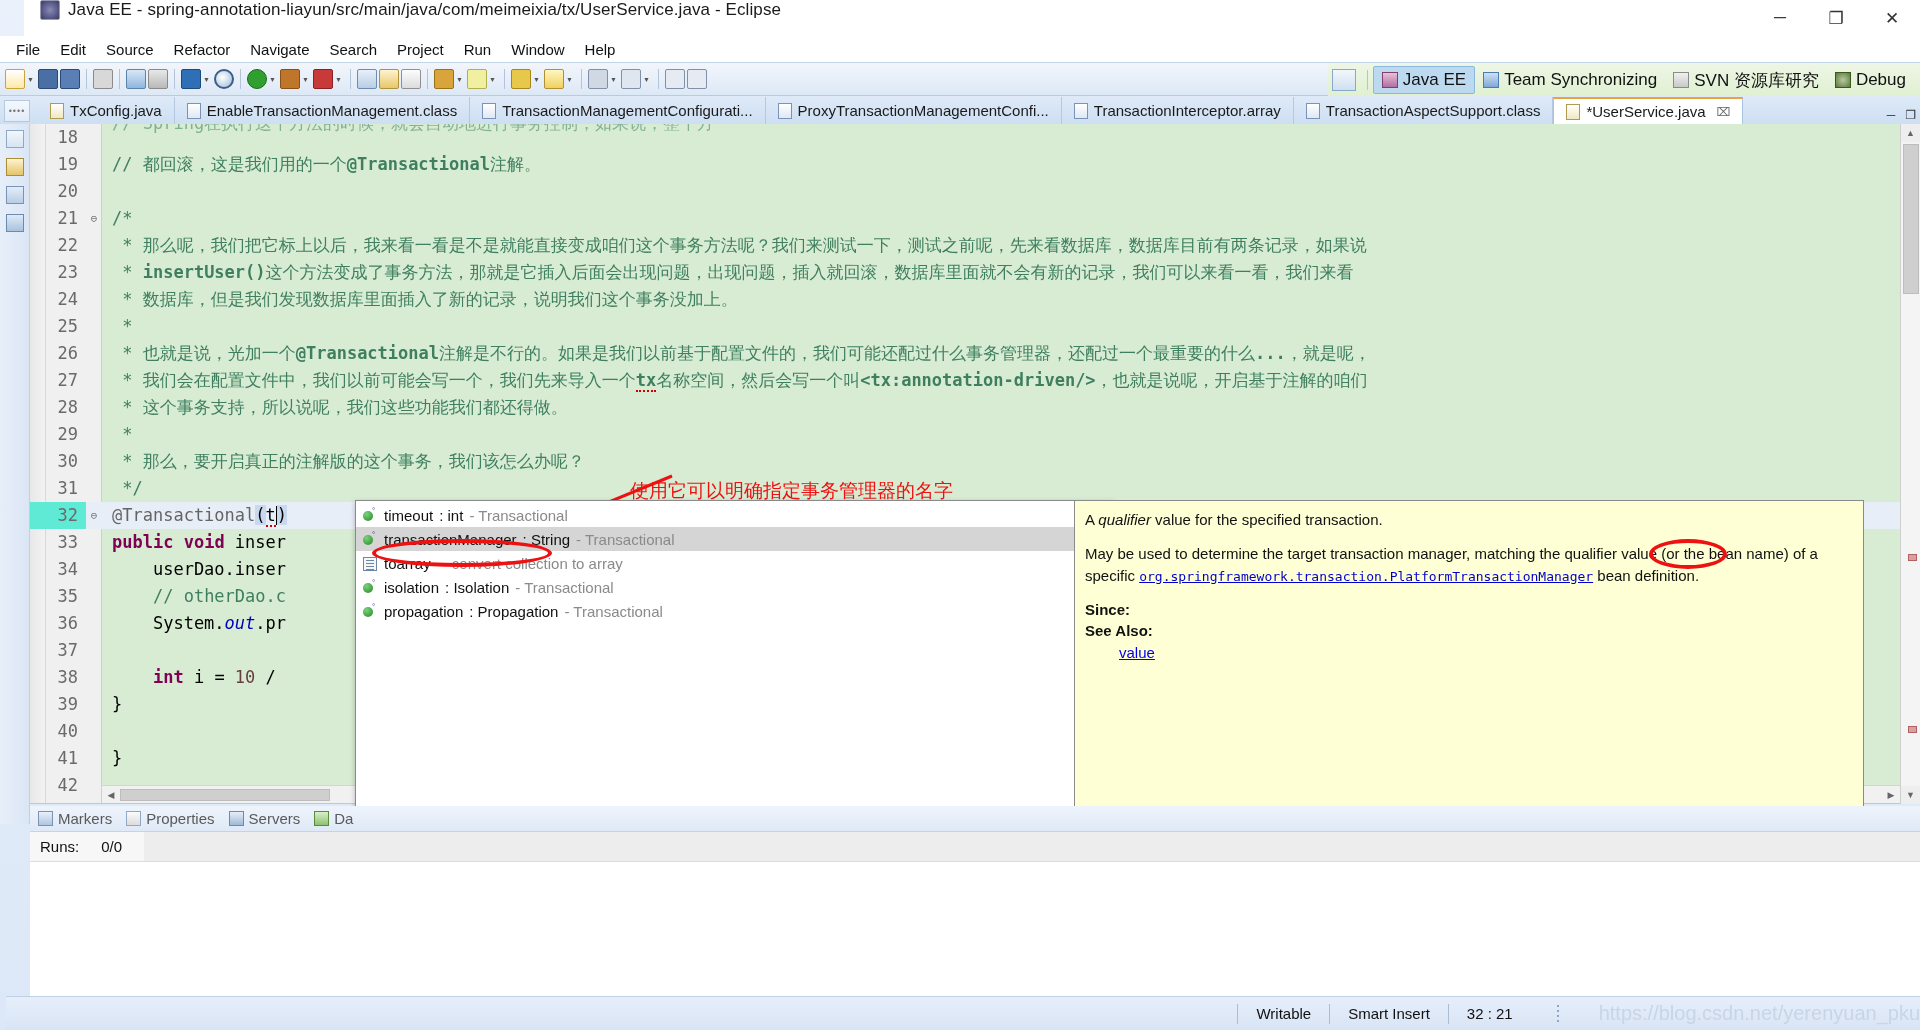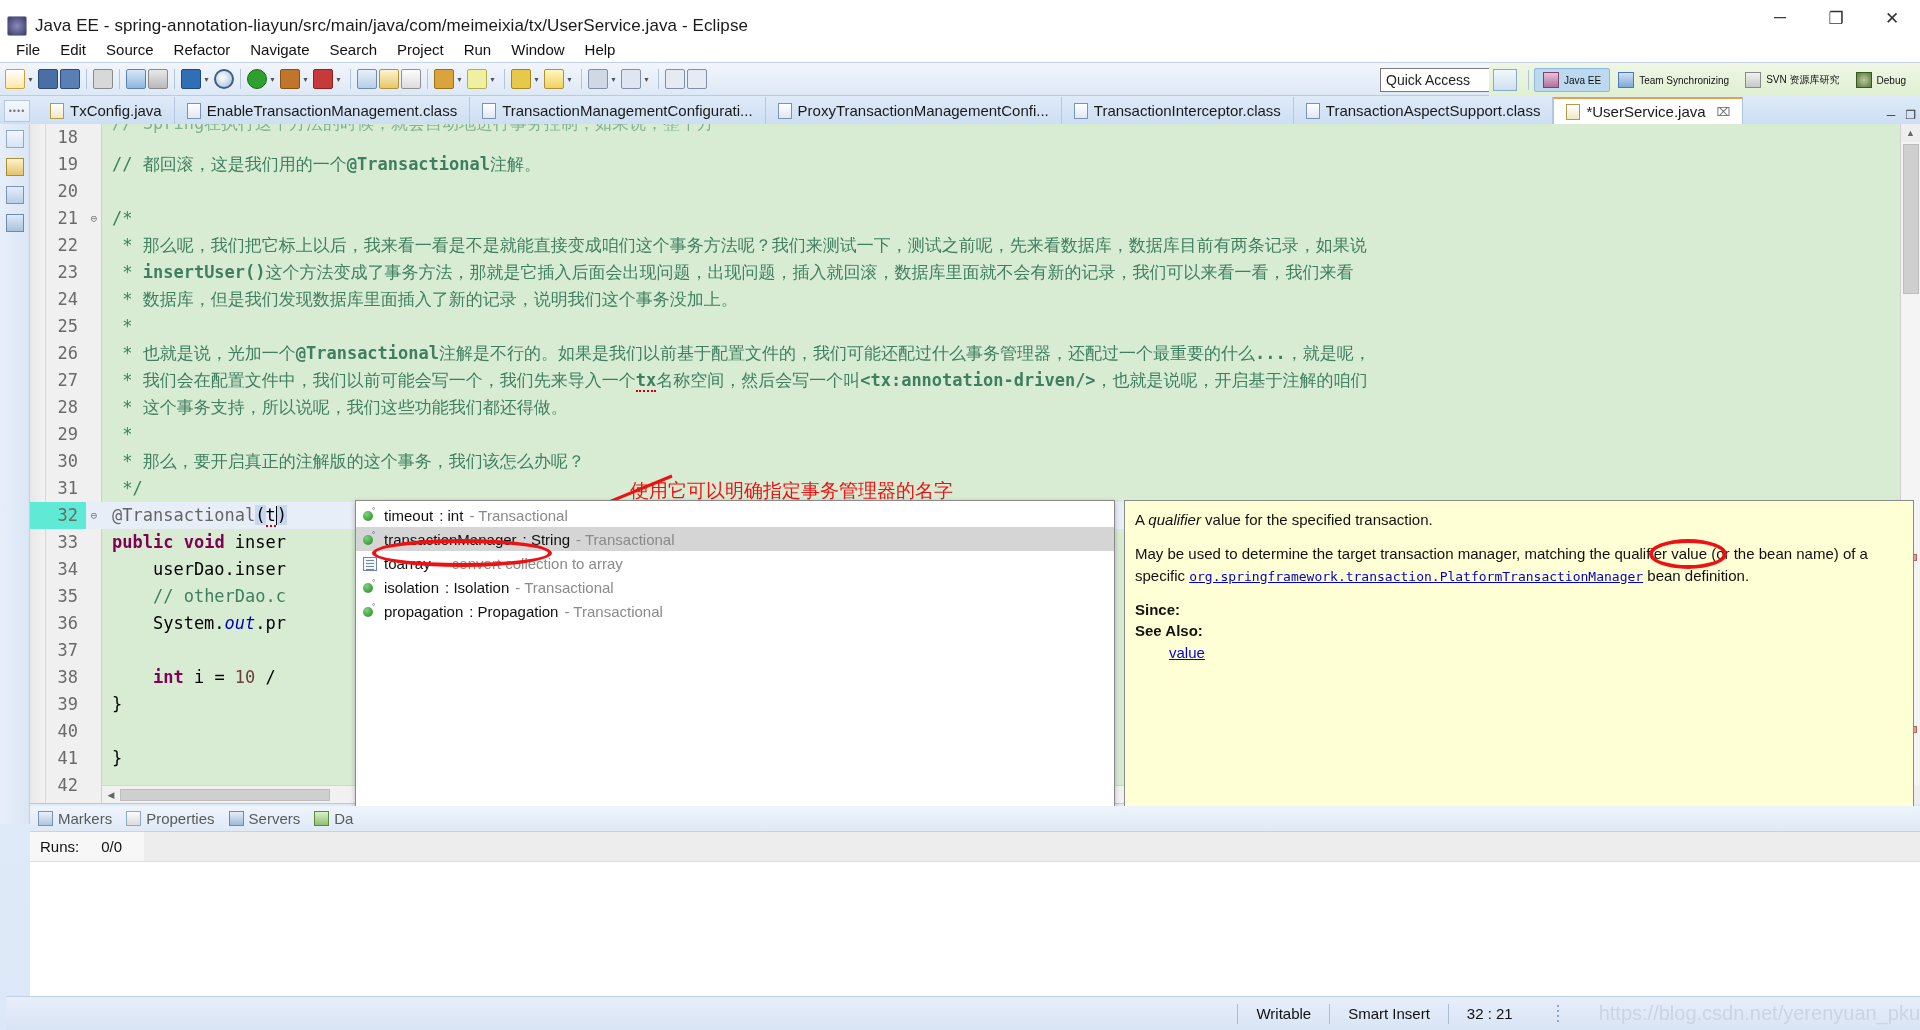--- a/index.html
+++ b/index.html
@@ -12,24 +12,25 @@
   }
   #app {
     width: 1920px; height: 1030px;
     position: relative;
     background: linear-gradient(#eaf1fb, #dce8f7);
   }
 
   
   .titlebar {
     height: 36px;
-    display: flex; align-items: flex-end;
+    display: flex; align-items: flex-start;
     background: #ffffff;
-    padding-left: 7px;
+    padding-left: 16px;
     position: relative;
+    margin-left: 24px;
   }
   .title-icon {
     width: 20px; height: 20px; margin-right: 8px;
     background: radial-gradient(circle at 50% 50%, #8a8ab5 0%, #5a5a8a 60%, #3a3a5a 100%);
     border: 1px solid #9a9ab5;
     border-radius: 2px;
   }
   .title-text { font-size: 17px; color: #1a1a1a; letter-spacing: 0.1px; }
   .win-buttons {
     position: absolute; right: 0; top: 0; height: 36px;
@@ -83,21 +84,21 @@
     display: flex; align-items: center;
   }
   .persp-bar {
     position: absolute; right: 0; top: 0; height: 34px;
     display: flex; align-items: center;
     background: linear-gradient(#eef6e6, #dff0d0);
     padding-right: 6px;
   }
   .persp-item {
     display: flex; align-items: center; gap: 5px;
-    font-size: 10px; color: #111; padding: 3px 8px;
+    font-size: 17px; color: #111; padding: 3px 8px;
     white-space: nowrap;
   }
   .persp-item.active {
     background: #bcd9f0; border: 1px solid #8cb8dd; border-radius: 2px;
   }
   .persp-open {
     width: 24px; height: 22px; margin: 0 6px 0 4px;
     flex: 0 0 auto;
   }
 
@@ -269,21 +270,21 @@
   }
   .assist-footer {
     height: 26px; border-top: 1px solid #b5b5b5;
     display: flex; align-items: center; justify-content: flex-end;
     padding-right: 8px; font-size: 14px; color: #222;
     background: #fff;
   }
 
   
   .javadoc {
-    position: absolute; left: 1124px; top: 500px;
+    position: absolute; left: 1074px; top: 500px;
     width: 790px; height: 478px;
     background: #ffffd5; border: 1px solid #8a8a8a;
     display: flex; flex-direction: column; gap: 36px;
   }
   .jd-body { flex: 1 1 auto; padding: 8px 10px; font-size: 15px; color: #111; line-height: 1.42; }
   .jd-body p { margin: 0 0 13px 0; }
   .jd-mono {
     font-family: "DejaVu Sans Mono", monospace; font-size: 13px;
     color: #0000cc; text-decoration: underline;
   }
@@ -451,21 +452,21 @@
     <div class="tab">
       <span class="tab-icon" style="background:linear-gradient(#fff,#dfe8f5);border:1px solid #7a93b5;"></span>
       <span>TransactionManagementConfigurati...</span>
     </div>
     <div class="tab">
       <span class="tab-icon" style="background:linear-gradient(#fff,#dfe8f5);border:1px solid #7a93b5;"></span>
       <span>ProxyTransactionManagementConfi...</span>
     </div>
     <div class="tab">
       <span class="tab-icon" style="background:linear-gradient(#fff,#dfe8f5);border:1px solid #7a93b5;"></span>
-      <span>TransactionInterceptor.class</span>
+      <span>TransactionInterceptor.array</span>
     </div>
     <div class="tab">
       <span class="tab-icon" style="background:linear-gradient(#fff,#dfe8f5);border:1px solid #7a93b5;"></span>
       <span>TransactionAspectSupport.class</span>
     </div>
     <div class="tab active">
       <span class="tab-icon" style="background:linear-gradient(#fff,#f0e8c0);border:1px solid #b09a50;"></span>
       <span>*UserService.java</span>
       <span class="tab-close">⌧</span>
     </div>

